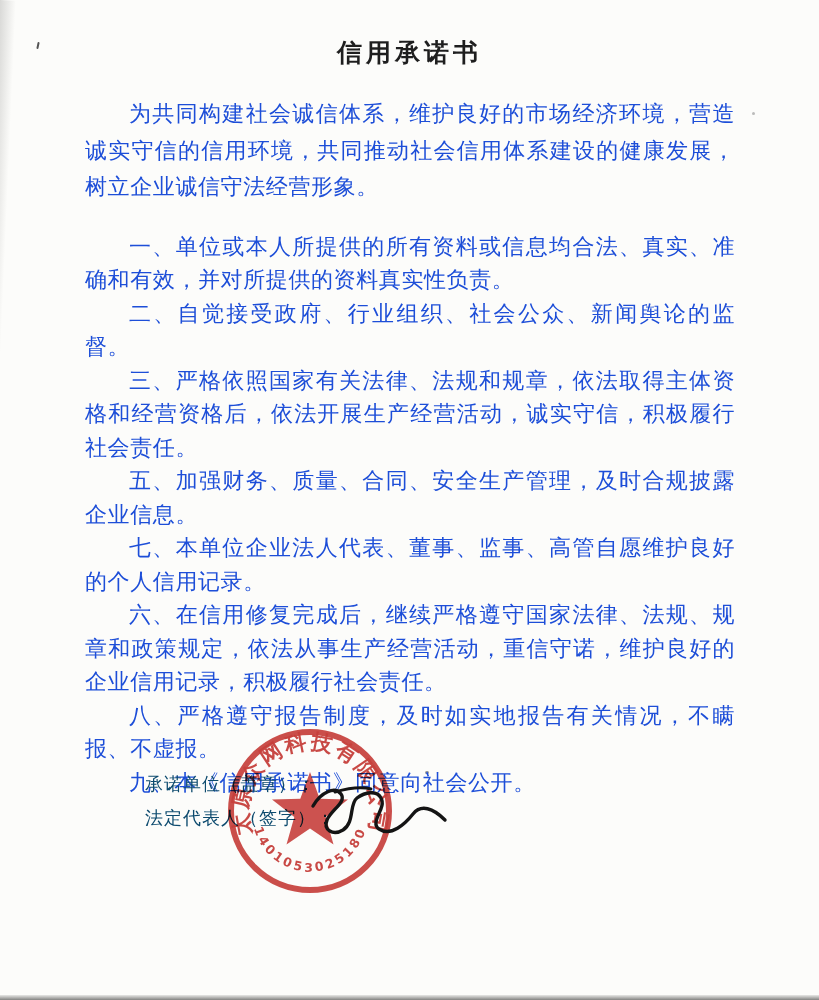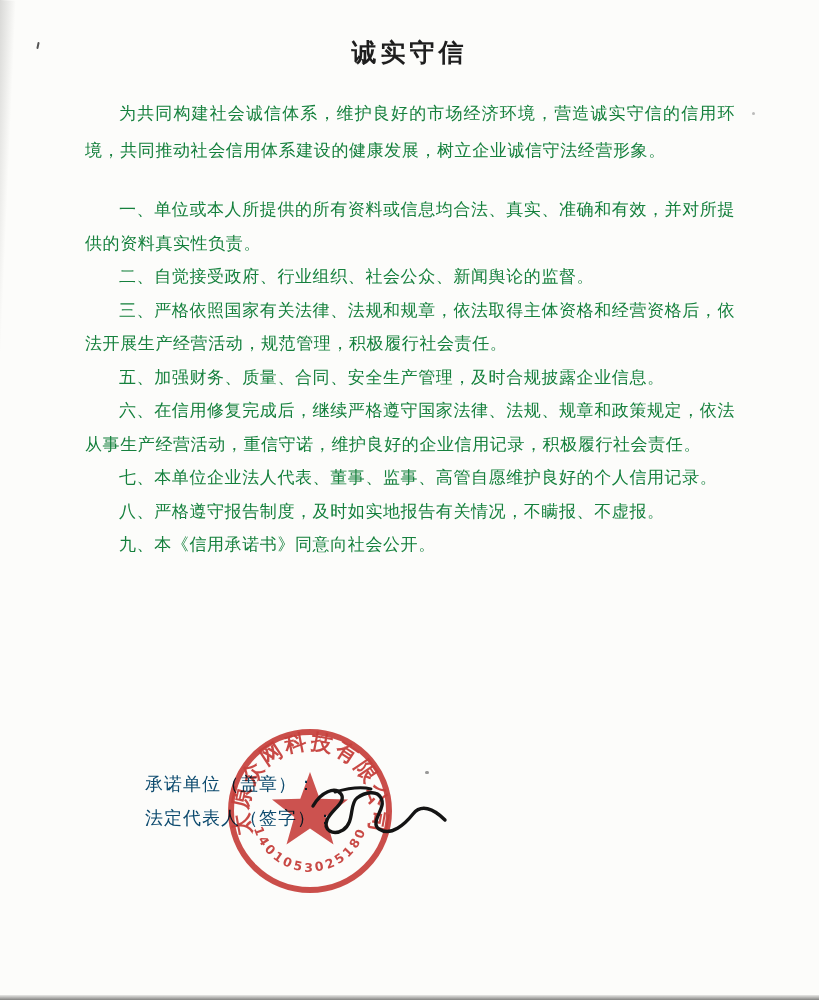--- a/index.html
+++ b/index.html
@@ -41,23 +41,23 @@
   }
   
   .doc-title{
     position:absolute;left:0;top:36px;width:100%;
     text-align:center;
     font-size:25px;font-weight:bold;letter-spacing:4px;
     color:#1e1e1e;
   }
   .body-text{
     position:absolute;left:85px;top:96px;width:650px;
-    font-size:17px;letter-spacing:0.6px;
+    font-size:22px;letter-spacing:0.6px;
     text-align:justify;
-    color:#15803d;
+    color:#1d4ed8;
   }
   .body-text p{margin:0;text-indent:2em;}
   .intro{line-height:36.5px;}
   .declaration-line{line-height:33px;margin-top:32px !important;}
   .company-underline{
     border-bottom:1.5px solid #2a2a2a;
     padding:0 10px 1px 4px;
     font-weight:bold;
   }
   .commitments{margin-top:24px;}
@@ -86,33 +86,33 @@
 <body>
 
 <div class="page">
 
   <div class="edge-shadow-left"></div>
   <div class="edge-line-bottom"></div>
   <div class="speck-1"></div>
   <div class="speck-2"></div>
   <div class="speck-3"></div>
 
-  <div class="doc-title">诚实守信</div>
+  <div class="doc-title">信用承诺书</div>
 
   <div class="body-text">
     <p class="intro">为共同构建社会诚信体系，维护良好的市场经济环境，营造诚实守信的信用环境，共同推动社会信用体系建设的健康发展，树立企业诚信守法经营形象。</p>
 
 
     <div class="commitments">
       <p>一、单位或本人所提供的所有资料或信息均合法、真实、准确和有效，并对所提供的资料真实性负责。</p>
       <p>二、自觉接受政府、行业组织、社会公众、新闻舆论的监督。</p>
-      <p>三、严格依照国家有关法律、法规和规章，依法取得主体资格和经营资格后，依法开展生产经营活动，规范管理，积极履行社会责任。</p>
+      <p>三、严格依照国家有关法律、法规和规章，依法取得主体资格和经营资格后，依法开展生产经营活动，诚实守信，积极履行社会责任。</p>
       <p>五、加强财务、质量、合同、安全生产管理，及时合规披露企业信息。</p>
+      <p>七、本单位企业法人代表、董事、监事、高管自愿维护良好的个人信用记录。</p>
       <p>六、在信用修复完成后，继续严格遵守国家法律、法规、规章和政策规定，依法从事生产经营活动，重信守诺，维护良好的企业信用记录，积极履行社会责任。</p>
-      <p>七、本单位企业法人代表、董事、监事、高管自愿维护良好的个人信用记录。</p>
       <p>八、严格遵守报告制度，及时如实地报告有关情况，不瞒报、不虚报。</p>
       <p>九、本《信用承诺书》同意向社会公开。</p>
     </div>
   </div>
 
   <div class="sign-block">
     <p class="sign-line">承诺单位（盖章）：</p>
     <p class="sign-line">法定代表人（签字）：</p>
   </div>
 

